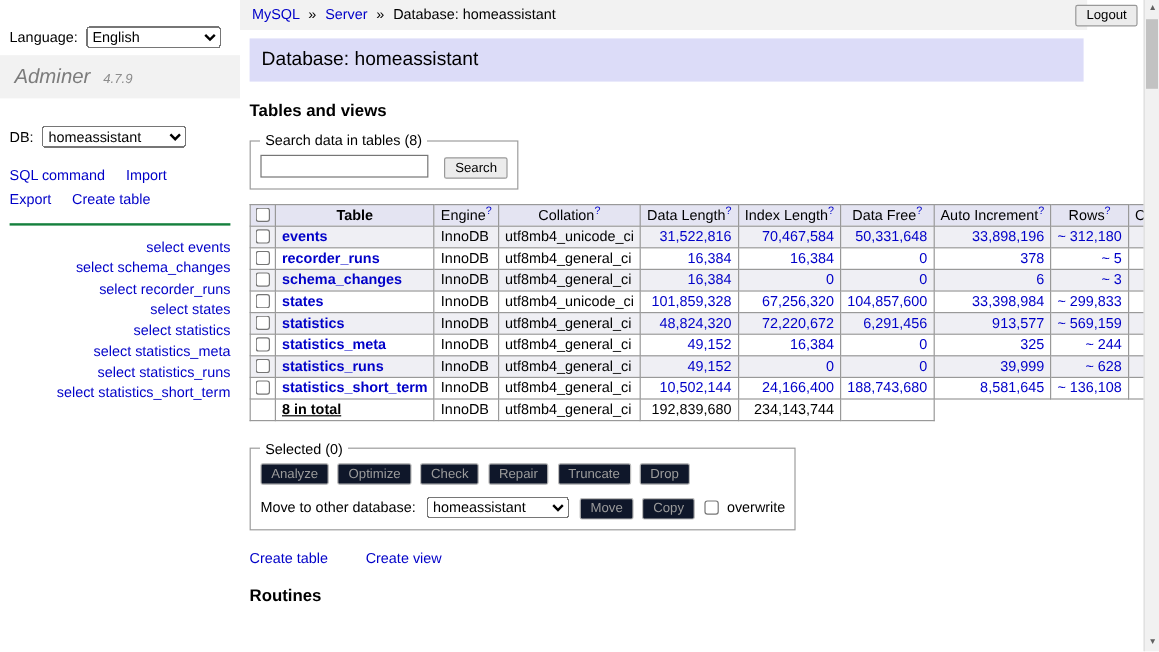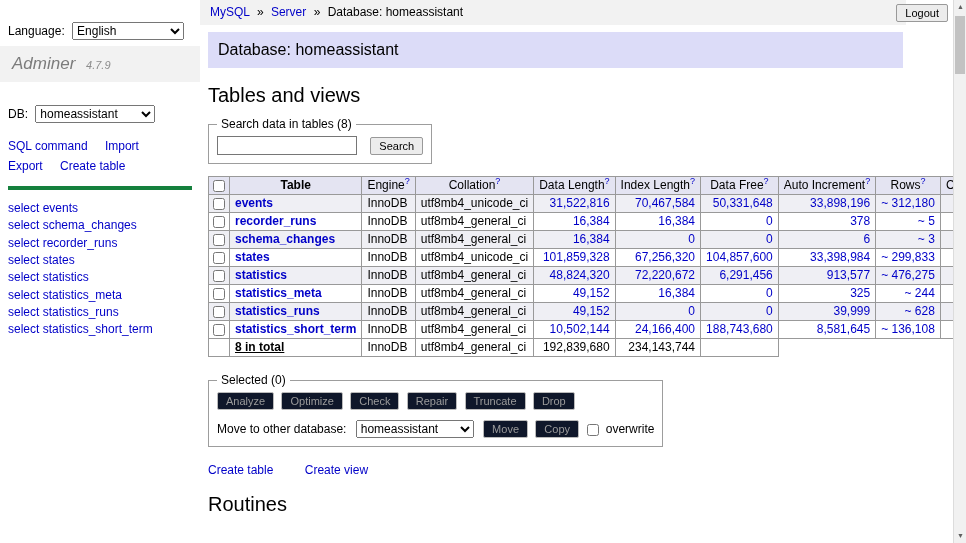--- a/index.html
+++ b/index.html
@@ -21,24 +21,24 @@
   .sidebar { position:absolute; left:0; top:16px; width:200px; height:543px; background:#fff; }
   .lang-row { padding:6px 8px 4px; white-space:nowrap; }
   .lang-row select { width:112px; margin-left:4px; }
   .brand {
     background:#f2f2f2; padding:8px 12px; margin-top:2px;
     font-size:17px; font-style:italic; color:#7c7c7c; font-weight:normal;
   }
   .brand .ver { font-size:11px; margin-left:6px; color:#8d8d8d; }
   .db-row { padding:12px 8px 4px; }
   .db-row select { width:120px; margin-left:4px; }
-  .side-links { margin:10px 8px 0; line-height:1.6; padding-bottom:10px; border-bottom:4px solid #15803d; }
+  .side-links { margin:10px 8px 0; line-height:1.6; padding-bottom:10px; border-bottom:2px solid #15803d; }
   .side-links a { margin-right:14px; }
   .table-list { padding:10px 8px; line-height:1.45; }
-  .table-list a { display:block; }
+  .table-list a { display:block;text-align:right; }
 
   
   .topbar {
     position:absolute; left:200px; top:0; width:706px; height:25px;
     background:#f2f2f2; line-height:25px; padding:0 10px; white-space:nowrap;
   }
   .topbar .sep { margin:0 4px; color:#000; }
   .logout-wrap { position:absolute; top:4px; right:18px; }
 
   
@@ -46,21 +46,21 @@
   .scroll-arrow { position:absolute; left:0; width:13px; height:14px; font-size:7px; color:#606060; text-align:center; line-height:14px; }
   .scroll-arrow.up { top:0; }
   .scroll-arrow.down { bottom:0; }
   .scroll-thumb { position:absolute; left:1px; top:16px; width:10px; height:58px; background:#c2c2c2; }
 
   
   .main { position:absolute; left:208px; top:32px; width:745px; }
   h2.page-title { margin:0; padding:9px 10px; width:695px; background:#dcdcf8; font-size:16px; font-weight:normal; }
   .actions { margin:15px 0 0; }
   .actions a { margin-right:24px; }
-  h3 { font-size:20px; font-weight:normal; margin:16px 0 10px; }
+  h3 { font-size:14px; font-weight:bold; margin:16px 0 10px; }
 
   fieldset { border:1px solid #9d9d9d; padding:5px 8px 8px; margin:0; display:inline-block; background:#fff; }
   legend { font-size:12px; padding:0 4px; }
   .search-fs input[type="text"] { width:140px; height:19px; border:1px solid #767676; font-size:12px; padding:1px 3px; }
   .search-fs button { margin-left:10px; }
 
   table { border-collapse:collapse; margin-top:12px; font-size:12px; }
   th, td { border:1px solid #999; padding:1px 5px; height:17px; line-height:15px; white-space:nowrap; }
   thead th { background:#e4e4f2; font-weight:normal; text-align:center; }
   thead th.table-h { font-weight:bold; }
@@ -231,21 +231,21 @@
       </tr>
       <tr class="odd">
         <td class="chk"><input type="checkbox" style=""></td>
         <td class="name"><a>statistics</a></td>
         <td>InnoDB</td>
         <td>utf8mb4_general_ci</td>
         <td class="num"><a>48,824,320</a></td>
         <td class="num"><a>72,220,672</a></td>
         <td class="num"><a>6,291,456</a></td>
         <td class="num"><a>913,577</a></td>
-        <td class="num"><a>~ 476,275</a></td>
+        <td class="num"><a>~ 569,159</a></td>
         <td></td>
       </tr>
       <tr>
         <td class="chk"><input type="checkbox" style=""></td>
         <td class="name"><a>statistics_meta</a></td>
         <td>InnoDB</td>
         <td>utf8mb4_general_ci</td>
         <td class="num"><a>49,152</a></td>
         <td class="num"><a>16,384</a></td>
         <td class="num"><a>0</a></td>

